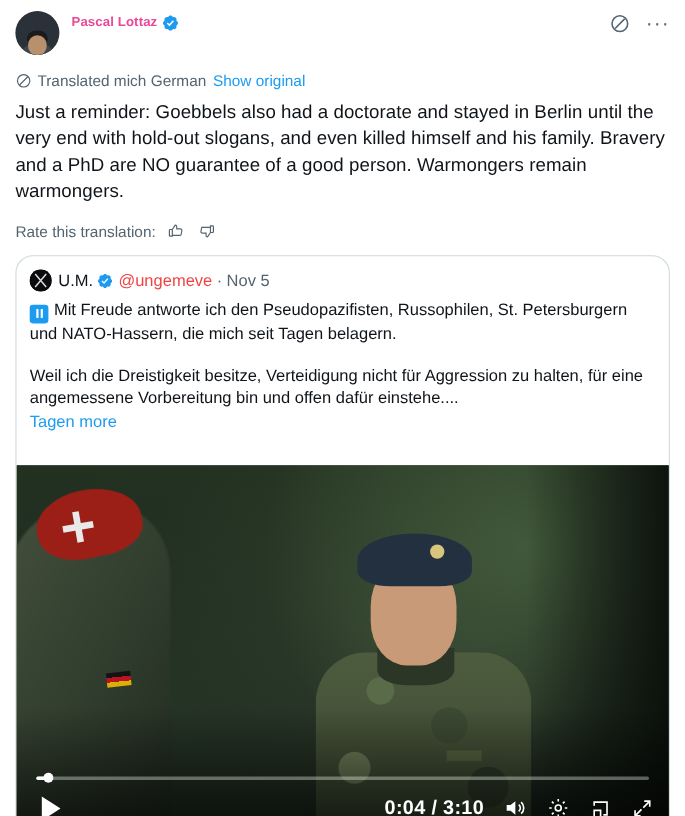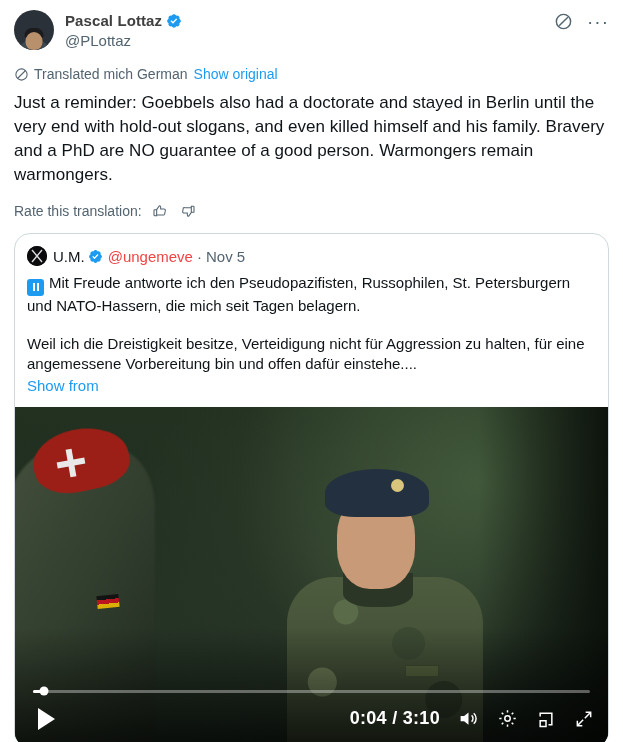--- a/index.html
+++ b/index.html
@@ -74,23 +74,23 @@
     flex-direction: column;
     justify-content: center;
     padding-top: 1px;
   }
   .name-row {
     display: flex;
     align-items: center;
     line-height: 19px;
   }
   .display-name {
-    font-size: 15px;
+    font-size: 12px;
     font-weight: bold;
-    color: #404040;
+    color: #ec4899;
     letter-spacing: .1px;
   }
   .verified {
     margin-left: 4px;
     width: 16px;
     height: 16px;
     display: inline-block;
   }
   .handle {
     font-size: 15px;
@@ -206,21 +206,21 @@
   }
   .q-handle {
     color: #ef4444;
     margin-left: 5px;
     font-size: 15px;
   }
   .q-sep { color: #536471; margin: 0 4px; }
   .q-date { color: #536471; font-size: 15px; }
 
   .quote-body {
-    padding: 7px 12px 11px 12px;
+    padding: 7px 12px 29px 12px;
     font-size: 15px;
     line-height: 20px;
     color: #0f1419;
   }
   .q-para { margin: 0; }
   .q-para.second { margin-top: 18px; }
   .pause-badge {
     display: inline-flex;
     align-items: center;
     justify-content: center;
@@ -477,21 +477,20 @@
     </div>
     <div class="names">
       <div class="name-row">
         <span class="display-name">Pascal Lottaz</span>
         <span class="verified">
           <svg viewBox="0 0 24 24" width="16" height="16" aria-hidden="true">
             <path fill="#1d9bf0" d="M22.25 12c0-1.43-.88-2.67-2.19-3.34.46-1.39.2-2.9-.81-3.91s-2.52-1.27-3.91-.81c-.66-1.31-1.91-2.19-3.34-2.19s-2.67.88-3.33 2.19c-1.4-.46-2.91-.2-3.92.81s-1.26 2.52-.8 3.91c-1.31.67-2.2 1.91-2.2 3.34s.89 2.67 2.2 3.34c-.46 1.39-.21 2.9.8 3.91s2.52 1.26 3.91.81c.67 1.31 1.91 2.19 3.34 2.19s2.68-.88 3.34-2.19c1.39.45 2.9.2 3.91-.81s1.27-2.52.81-3.91c1.31-.67 2.19-1.91 2.19-3.34zm-11.71 4.2L6.8 12.46l1.41-1.42 2.26 2.26 4.8-5.23 1.47 1.36-6.2 6.77z"></path>
           </svg>
         </span>
       </div>
-      <div class="handle">@PLottaz</div>
     </div>
     <div class="header-actions">
       <span class="icon-btn">
         <svg viewBox="0 0 24 24" width="19" height="19" aria-hidden="true">
           <circle cx="12" cy="12" r="9" fill="none" stroke="#536471" stroke-width="1.8"></circle>
           <line x1="6.5" y1="17.5" x2="17.5" y2="6.5" stroke="#536471" stroke-width="1.8"></line>
         </svg>
       </span>
       <span class="dots">···</span>
     </div>
@@ -544,21 +543,21 @@
     </div>
 
     <div class="quote-body">
       <p class="q-para">
         <span class="pause-badge">
             <i></i>
             <i></i>
           </span><span>Mit Freude antworte ich den Pseudopazifisten, Russophilen, St. Petersburgern und NATO-Hassern, die mich seit Tagen belagern.</span>
       </p>
       <p class="q-para second">Weil ich die Dreistigkeit besitze, Verteidigung nicht für Aggression zu halten, für eine angemessene Vorbereitung bin und offen dafür einstehe....</p>
-      <span class="show-more">Show from</span>
+      <span class="show-more">Tagen more</span>
     </div>
 
     <div class="video">
       <div class="v-bg-blur"></div>
       <div class="v-left-soldier"></div>
       <div class="v-beret"></div>
       <div class="v-cross"></div>
       <div class="v-flag"></div>
       <div class="v-officer">
         <div class="v-torso"></div>

